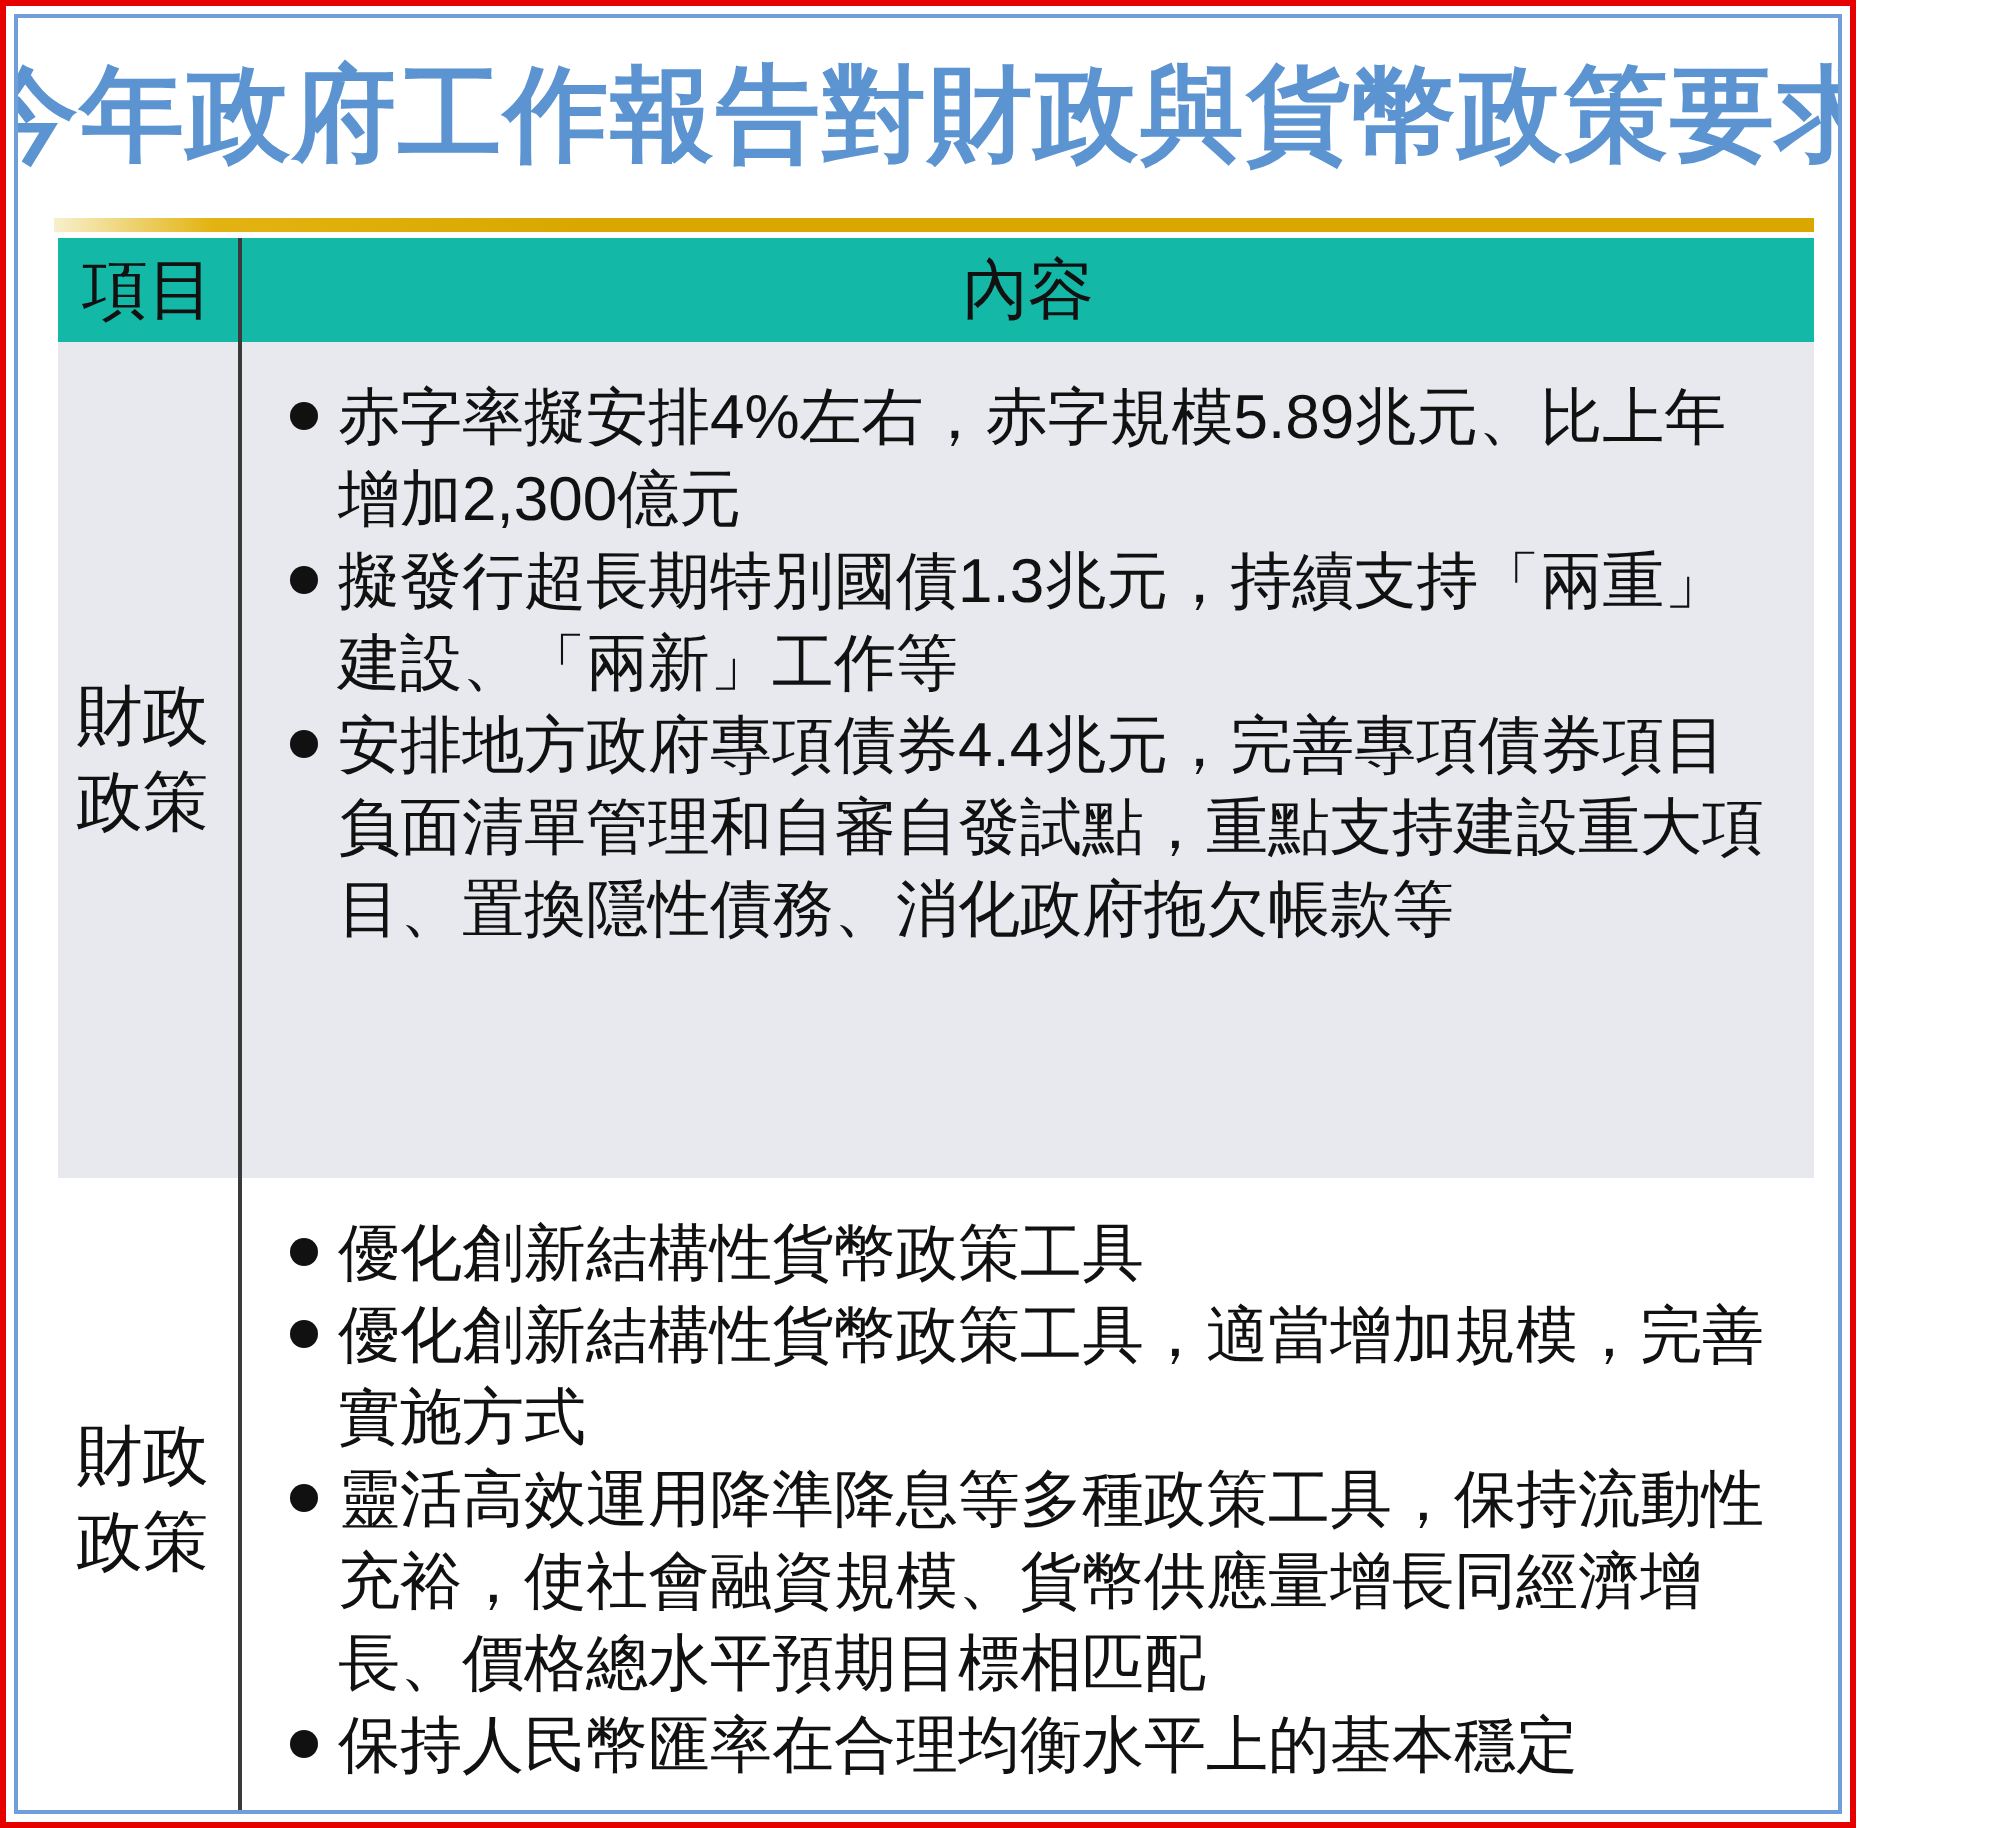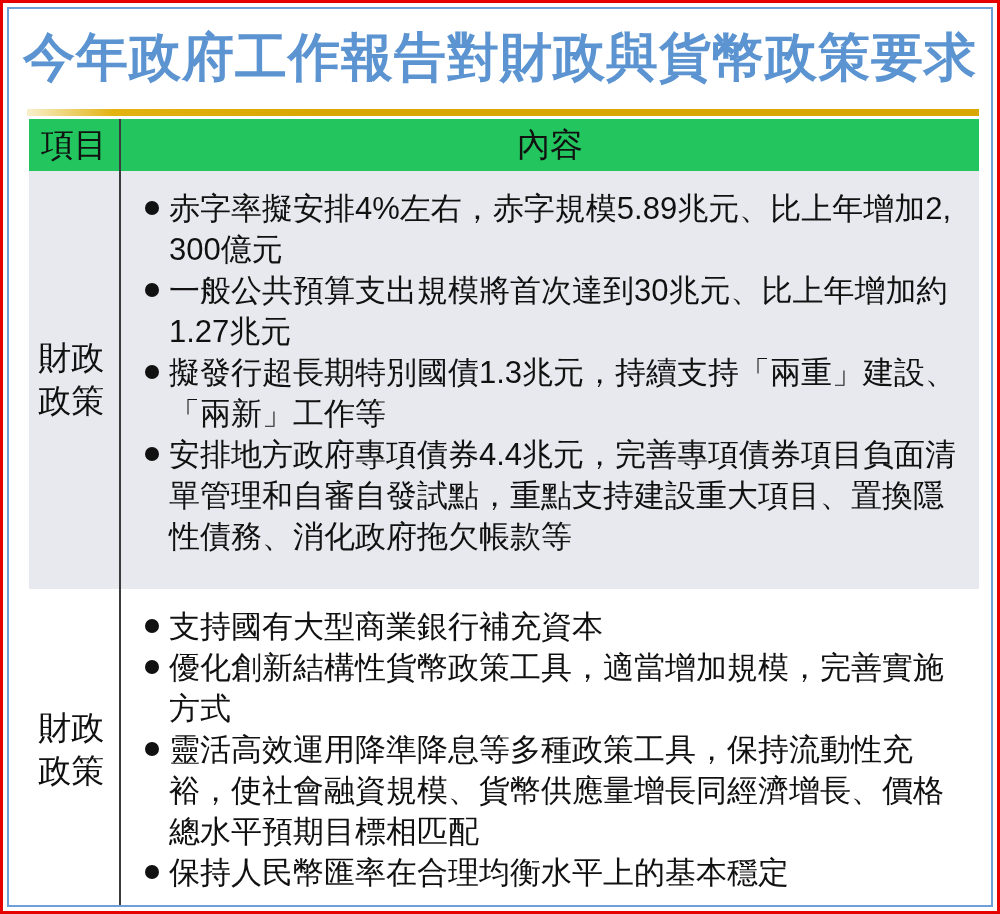--- a/index.html
+++ b/index.html
@@ -3,21 +3,21 @@
 <meta charset="utf-8">
 <style>
   html, body {
     margin: 0;
     padding: 0;
     background: #ffffff;
     font-family: "Liberation Sans", "DejaVu Sans", sans-serif;
   }
   .canvas {
     position: relative;
-    width: 1000px;
+    width: 928px;
     height: 914px;
     background: #ffffff;
     overflow: hidden;
     box-sizing: border-box;
   }
   .outer-frame {
     position: absolute;
     inset: 0;
     border: 3px solid #e60000;
     padding: 4px;
@@ -53,21 +53,21 @@
     margin: 3px 2px 0 10px;
     display: grid;
     grid-template-columns: 92px 1fr;
     color: #111111;
   }
   .th-item, .th-content {
     height: 52px;
     display: flex;
     align-items: center;
     font-size: 33px;
-    background: #22c55e;
+    background: #14b8a6;
   }
   .th-item {
     border-right: 2px solid #3a3a3a;
     justify-content: flex-start;
     padding-left: 12px;
     box-sizing: border-box;
   }
   .th-content { justify-content: center; }
   .category-cell {
     border-right: 2px solid #3a3a3a;
@@ -128,32 +128,31 @@
 
         <div class="th-item">項目</div>
         <div class="th-content">內容</div>
 
         <div class="category-cell row-fiscal-bg fiscal-min">
           <div class="category-label">財政政策</div>
         </div>
         <div class="row-fiscal-bg fiscal-min">
           <ul class="bullet-list">
               <li class="bullet-item"><span class="dot"></span><span>赤字率擬安排4%左右，赤字規模5.89兆元、比上年增加2,300億元</span></li>
-              <li class="bullet-item"><span class="dot"></span><span>一般公共預算支出規模將首次達到30兆元、比上年增加約1.27兆元</span></li>
               <li class="bullet-item"><span class="dot"></span><span>擬發行超長期特別國債1.3兆元，持續支持「兩重」建設、「兩新」工作等</span></li>
               <li class="bullet-item"><span class="dot"></span><span>安排地方政府專項債券4.4兆元，完善專項債券項目負面清單管理和自審自發試點，重點支持建設重大項目、置換隱性債務、消化政府拖欠帳款等</span></li>
             </ul>
         </div>
 
         <div class="category-cell row-monetary-bg monetary-min">
           <div class="category-label">財政政策</div>
         </div>
         <div class="row-monetary-bg monetary-min">
           <ul class="bullet-list">
-              <li class="bullet-item"><span class="dot"></span><span>支持國有大型商業銀行補充資本</span></li>
+              <li class="bullet-item"><span class="dot"></span><span>優化創新結構性貨幣政策工具</span></li>
               <li class="bullet-item"><span class="dot"></span><span>優化創新結構性貨幣政策工具，適當增加規模，完善實施方式</span></li>
               <li class="bullet-item"><span class="dot"></span><span>靈活高效運用降準降息等多種政策工具，保持流動性充裕，使社會融資規模、貨幣供應量增長同經濟增長、價格總水平預期目標相匹配</span></li>
               <li class="bullet-item"><span class="dot"></span><span>保持人民幣匯率在合理均衡水平上的基本穩定</span></li>
             </ul>
         </div>
 
       </div>
 
     </div>
   </div>

